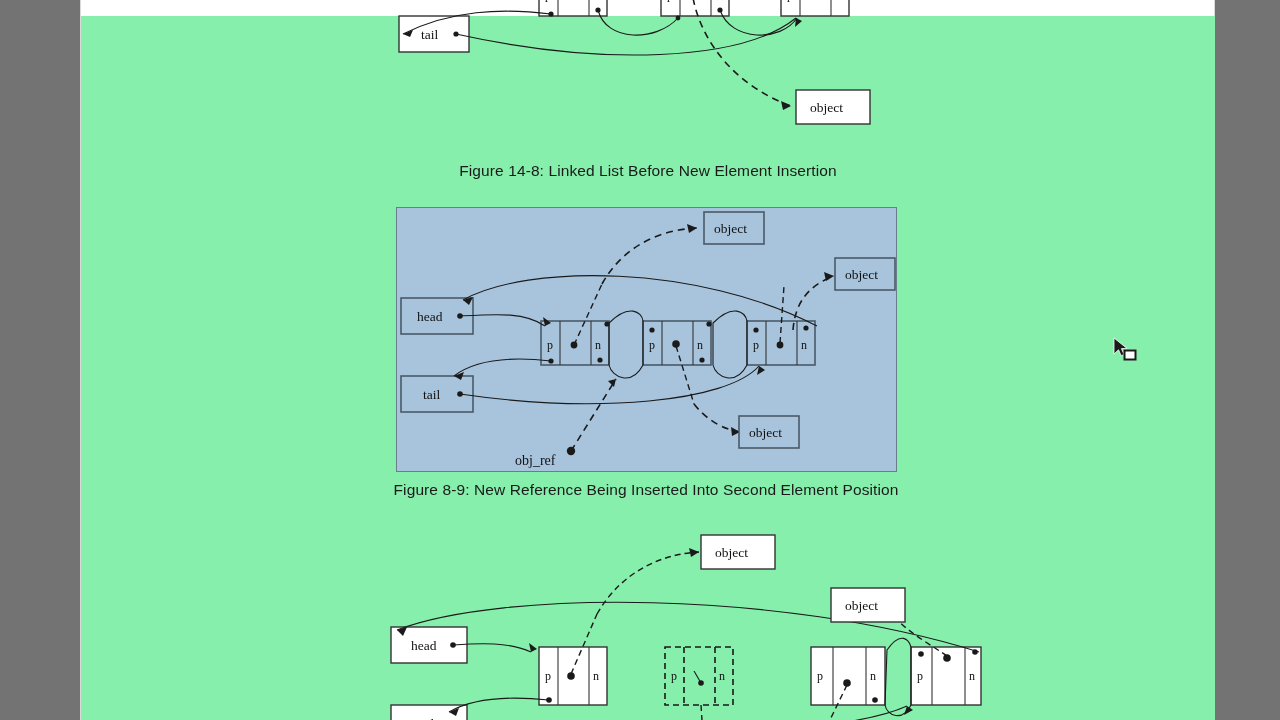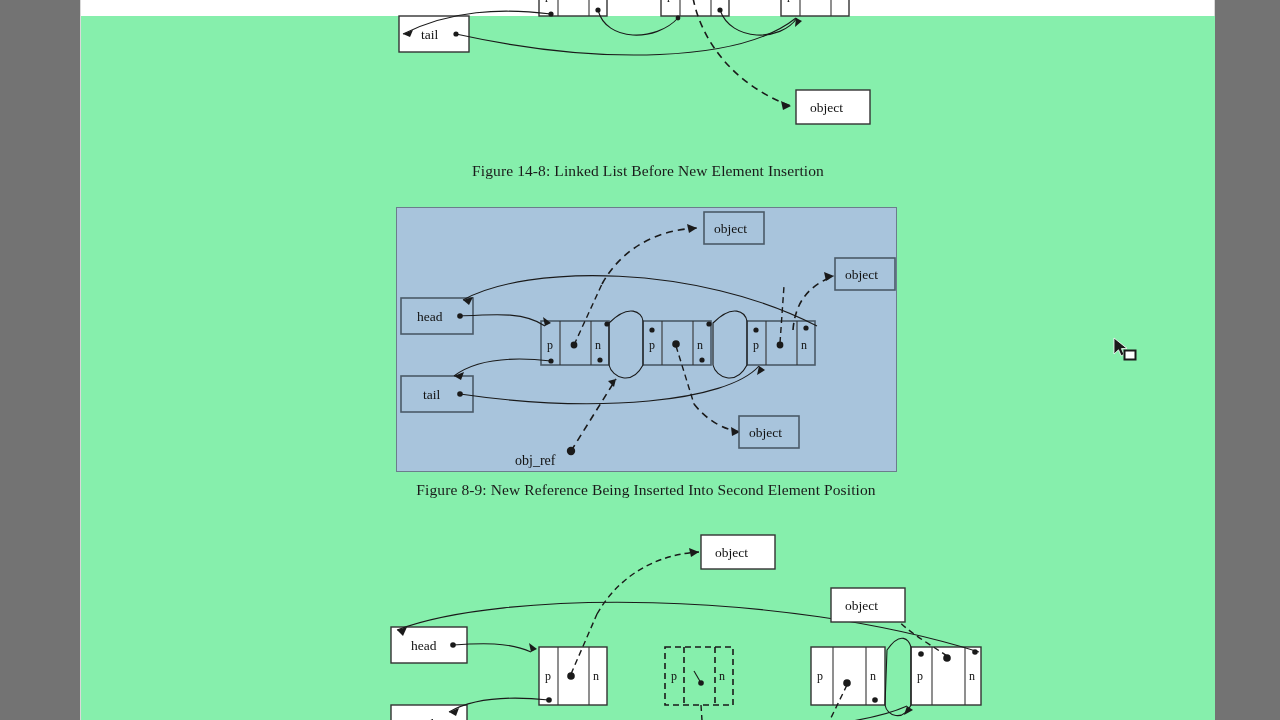--- a/index.html
+++ b/index.html
@@ -39,21 +39,21 @@
   }
   .figure-art {
     position: absolute;
     left: 0; top: 0;
     width: 100%; height: 100%;
   }
   .caption {
     position: absolute;
     width: 100%;
     text-align: center;
-    font-family: Liberation Serif, serif;
+    font-family: Liberation Sans, sans-serif;
     font-size: 15.5px;
     color: #1a1a1a;
     letter-spacing: 0.1px;
     white-space: nowrap;
   }
 
   
   #fig-14-9-art {
     background: #a8c4dc;
     border: 1px solid #6b7d8c;

